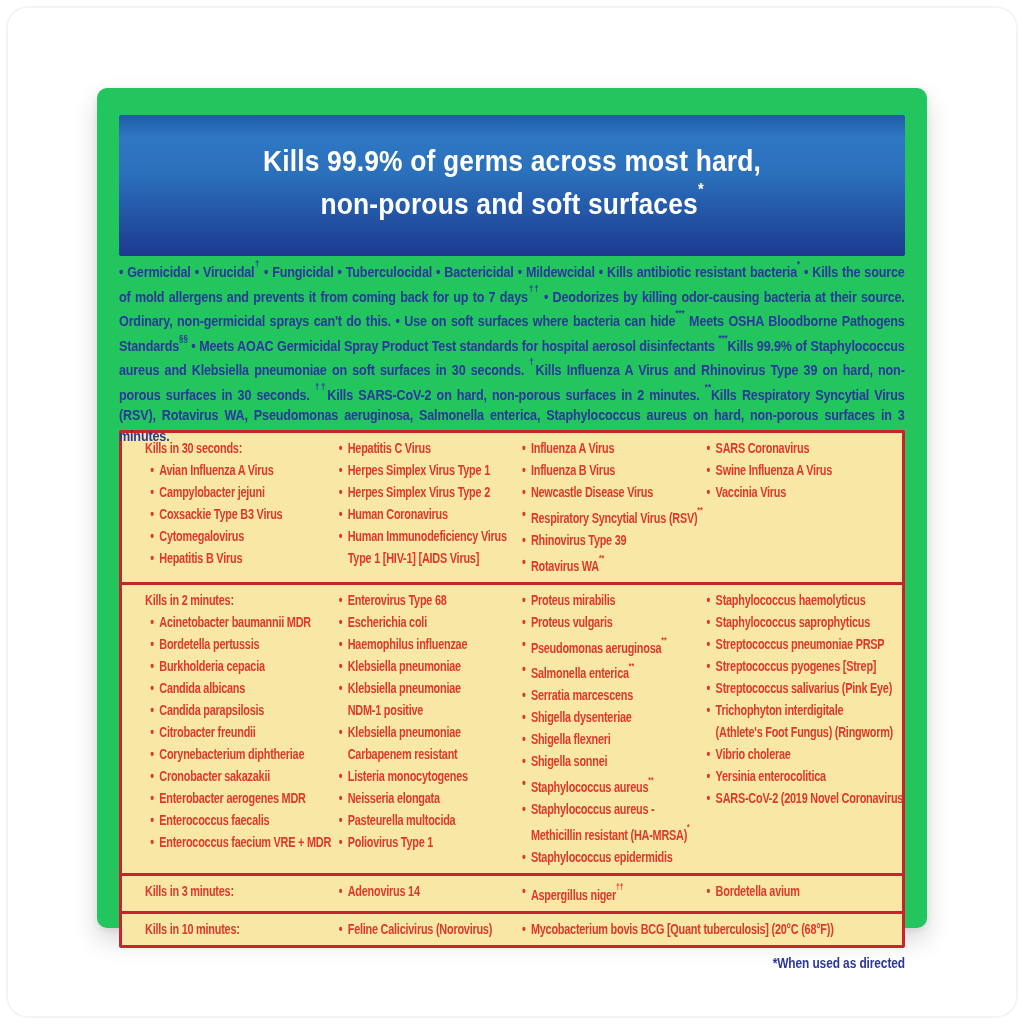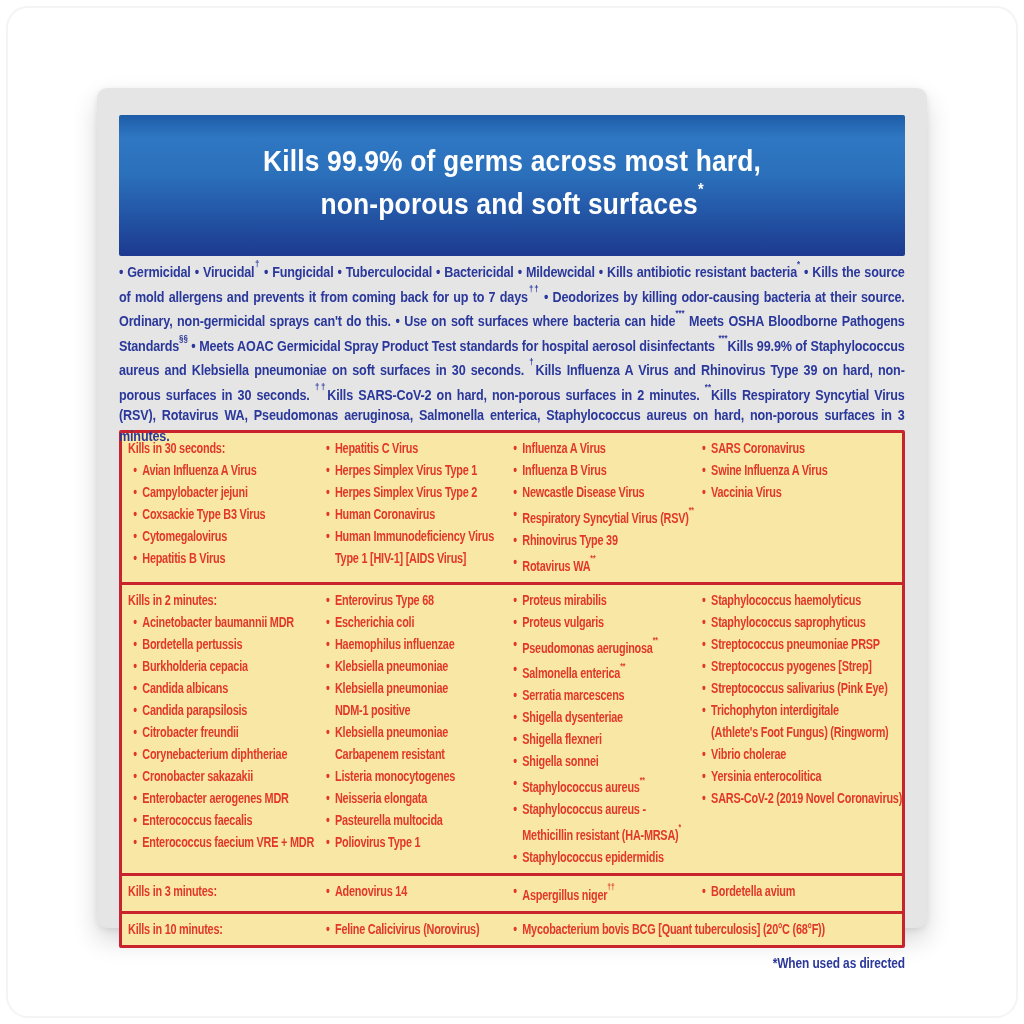--- a/index.html
+++ b/index.html
@@ -3,21 +3,21 @@
 <meta charset="utf-8">
 <style>
   html,body{margin:0;padding:0;}
   body{
     width:1024px;height:1024px;background:#ffffff;position:relative;
     font-family:"Liberation Sans",sans-serif;overflow:hidden;
   }
   .frame{position:absolute;inset:6px;border:2px solid #f4f4f4;border-radius:22px;}
   .card{
     position:absolute;left:97px;top:88px;width:830px;height:840px;box-sizing:border-box;
-    background:#e5e5e5;border-radius:10px;
+    background:#22c55e;border-radius:10px;
     box-shadow:0 12px 26px rgba(0,0,0,.16),0 2px 6px rgba(0,0,0,.08);
     padding:27px 22px 0 22px;
   }
   .banner{
     height:141px;border-radius:2px;
     background:linear-gradient(180deg,var(--b1) 0%,var(--b2) 16%,var(--b3) 42%,var(--b4) 100%);
   }
   .banner-title{
     padding-top:27px;text-align:center;color:#ffffff;font-weight:bold;
     font-size:30px;line-height:37px;transform:scaleX(.88);letter-spacing:.2px;
@@ -26,21 +26,21 @@
   .intro{margin-top:2px;height:164px;color:var(--ink);}
   .intro-inner{
     width:119%;transform:scaleX(.84);transform-origin:0 0;
     font-weight:bold;font-size:15px;line-height:20.5px;letter-spacing:-0.2px;
     text-align:justify;
   }
   .germ-table{
     margin-top:8px;border:3px solid var(--border-red);background:var(--table-bg);
     border-radius:2px;
   }
-  .section{border-top:3px solid var(--border-red);padding:4px 0 5px 6px;overflow:hidden;}
+  .section{border-top:3px solid var(--border-red);padding:4px 0 5px 23px;overflow:hidden;}
   .section:first-child{border-top:none;}
   .section-inner{
     width:133.333%;transform:scaleX(.75);transform-origin:0 0;
     display:grid;grid-template-columns:24.9% 24.2% 24.4% 26.3%;
   }
   .sec-header,.item-text,.bullet{
     color:var(--red);font-weight:bold;font-size:14.5px;line-height:22px;letter-spacing:-0.3px;
   }
   .sec-header{white-space:nowrap;}
   .item{display:flex;align-items:flex-start;}

